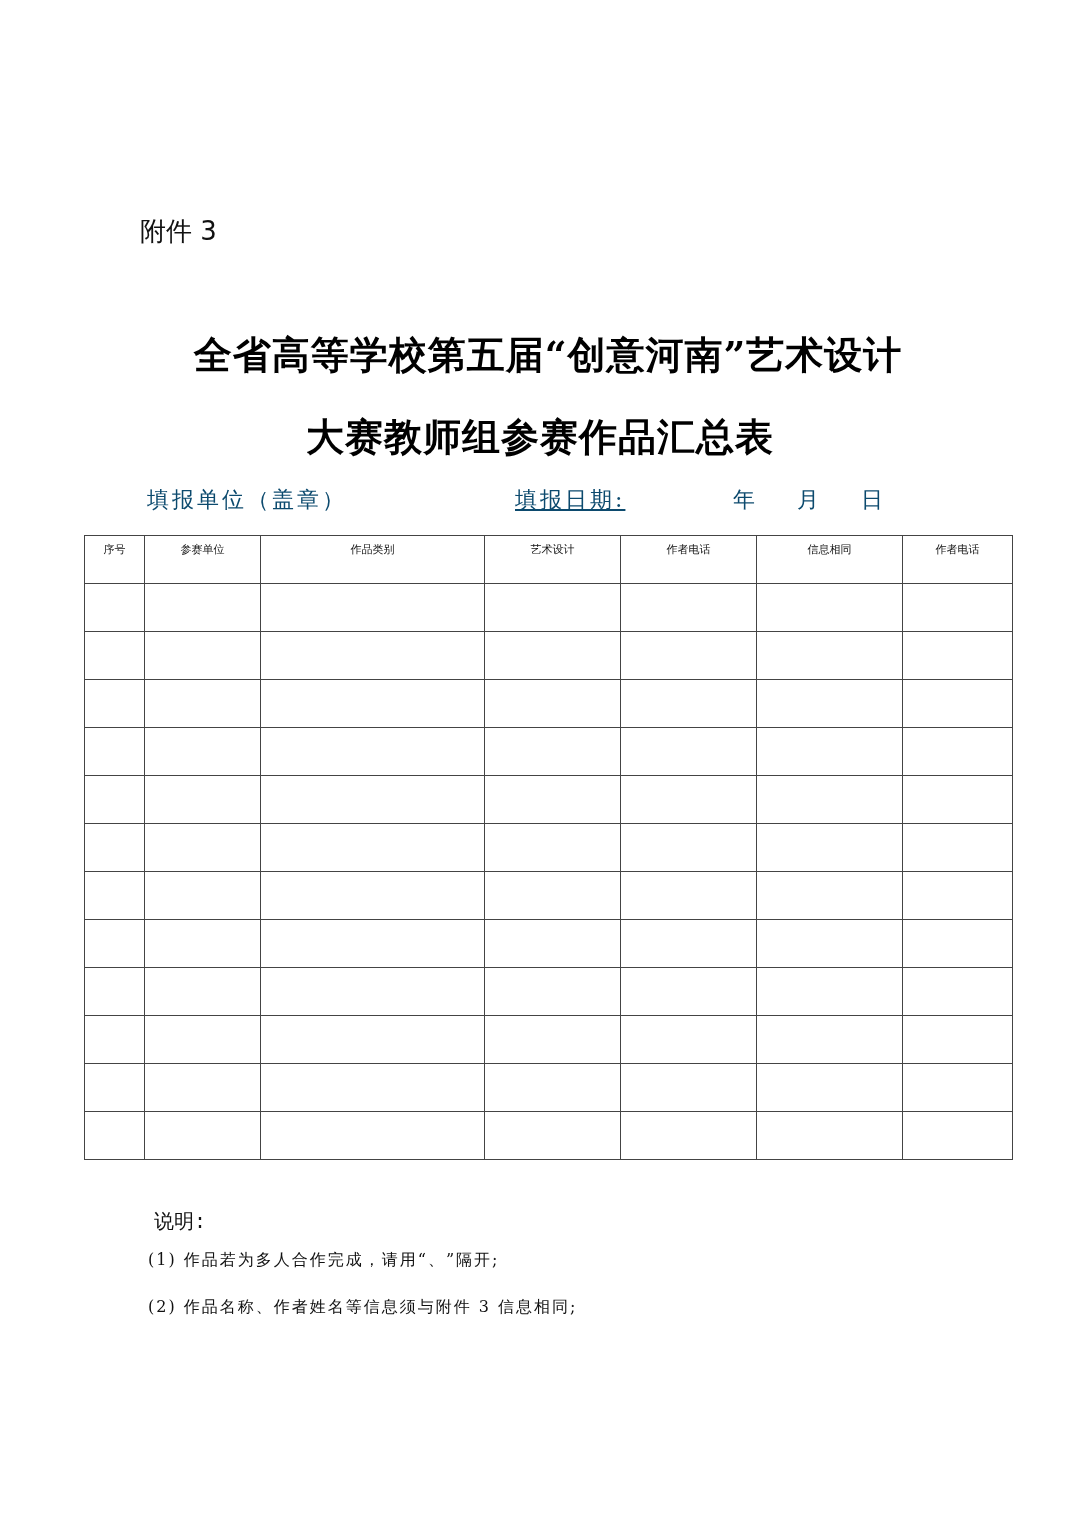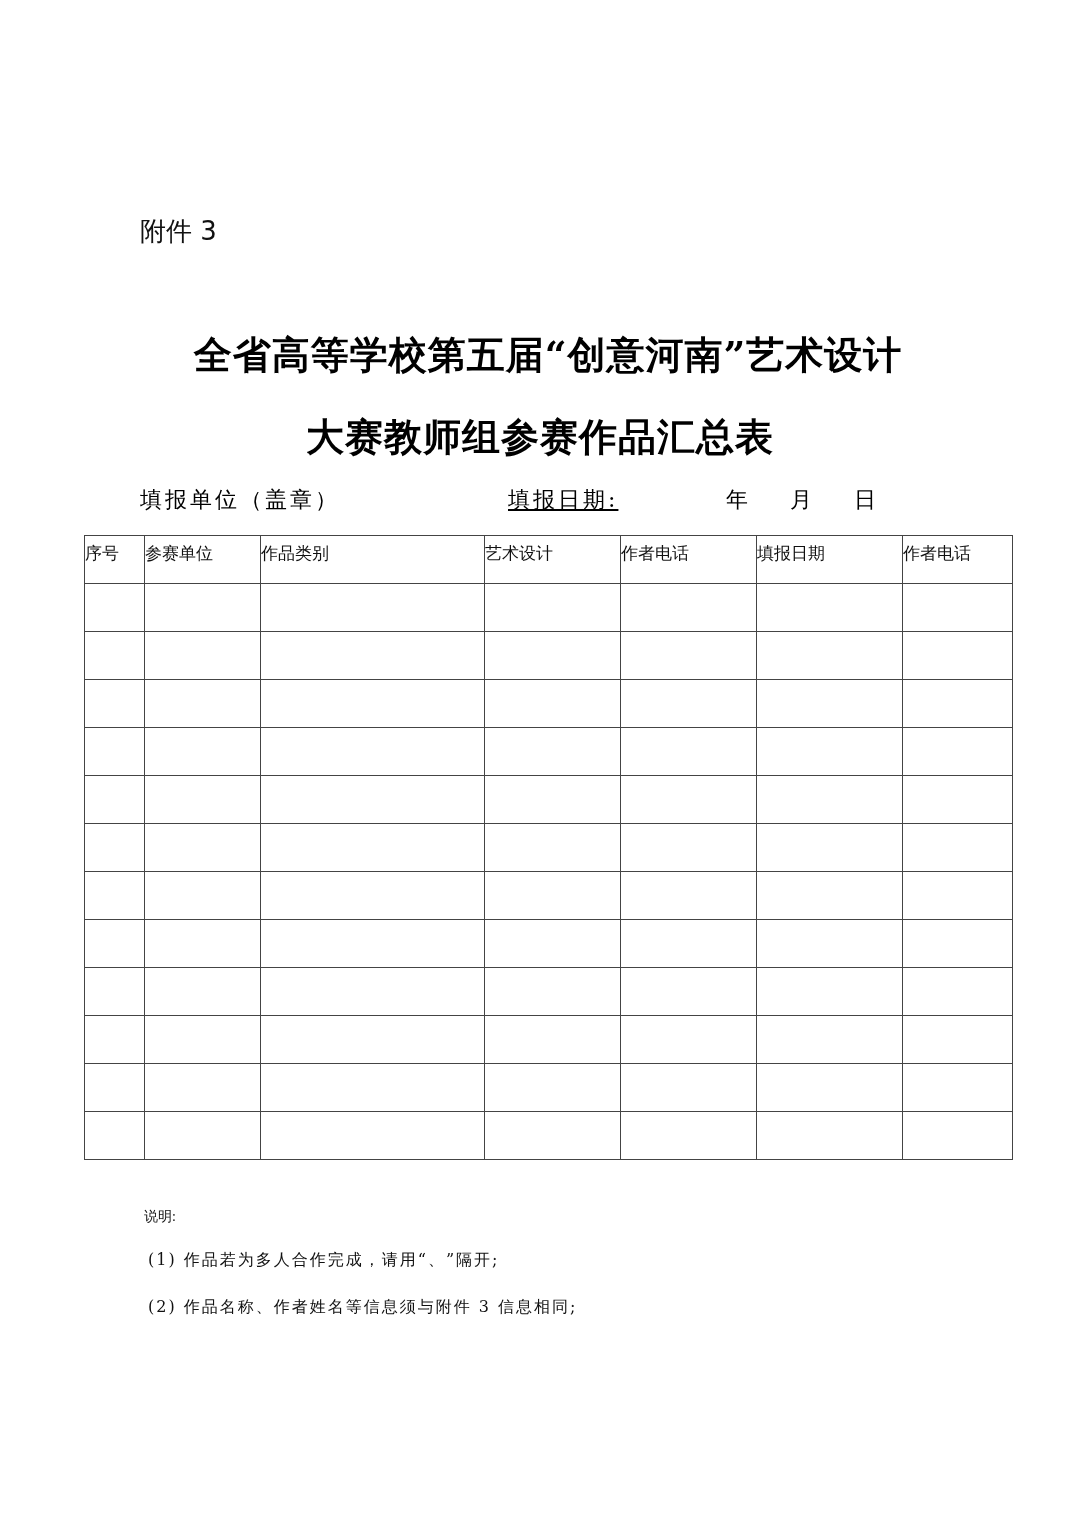--- a/index.html
+++ b/index.html
@@ -1,30 +1,30 @@
 <!DOCTYPE html>
 <html><head>
 <meta charset="utf-8">
 <style>
   html, body { margin: 0; padding: 0; background: #ffffff; }
   body { width: 1080px; height: 1527px; position: relative; overflow: hidden; color: #111; }
   .attach { position: absolute; left: 140px; top: 186px; font-family: "DejaVu Sans", sans-serif; font-size: 26px; color: #111; margin-top: 28px; }
   .title { position: absolute; left: 0; width: 1080px; text-align: center; font-family: "DejaVu Serif", serif; font-weight: bold; font-size: 38px; color: #000; letter-spacing: 1px; }
   .t1 { top: 330px; left: 8px; }
   .t2 { top: 412px; }
-  .meta { position: absolute; top: 485px; font-family: "DejaVu Serif", serif; font-size: 22px; color: #000000; }
+  .meta { position: absolute; top: 485px; font-family: "DejaVu Serif", serif; font-size: 22px; color: #0c4a6e; margin-left: 7px; }
   .meta-unit { left: 140px; letter-spacing: 3px; }
   .meta-date { left: 508px; letter-spacing: 3px; text-decoration: underline; }
   .meta-y { left: 726px; }
   .meta-m { left: 790px; }
   .meta-d { left: 854px; }
   table.summary { position: absolute; left: 84px; top: 535px; border-collapse: collapse; width: 928px; table-layout: fixed; }
   table.summary td, table.summary th { border: 1.5px solid #444; height: 47px; padding: 0; }
-  table.summary th { font-family: "DejaVu Sans", sans-serif; font-weight: normal; font-size: 17px; color: #111; vertical-align: top; padding-top: 6px; height: 41px; text-align: left; }
-  .notes { position: absolute; left: 144px; top: 1208px; font-family: Liberation Serif, serif; font-size: 14px; color: #111; }
+  table.summary th { font-family: "DejaVu Sans", sans-serif; font-weight: normal; font-size: 11px; color: #111; vertical-align: top; padding-top: 6px; height: 41px; text-align: center; }
+  .notes { position: absolute; left: 154px; top: 1208px; font-family: Liberation Mono, monospace; font-size: 20px; color: #111; }
   .note-line { position: absolute; left: 148px; font-family: "DejaVu Serif", serif; font-size: 16px; color: #111; letter-spacing: 2px; white-space: nowrap; }
   .n1 { top: 1250px; }
   .n2 { top: 1297px; }
 </style>
 </head>
 <body>
 
 <div class="attach">附件 3</div>
 
 <div class="title t1">全省高等学校第五届“创意河南”艺术设计</div>
@@ -46,21 +46,21 @@
     <col style="width:146px">
     <col style="width:110px">
   </colgroup>
   <thead>
     <tr>
       <th>序号</th>
       <th>参赛单位</th>
       <th>作品类别</th>
       <th>艺术设计</th>
       <th>作者电话</th>
-      <th>填报日期</th>
+      <th>信息相同</th>
       <th>作者电话</th>
     </tr>
   </thead>
   <tbody id="tbody">
       <tr>
         <td></td>
         <td></td>
         <td></td>
         <td></td>
         <td></td>

